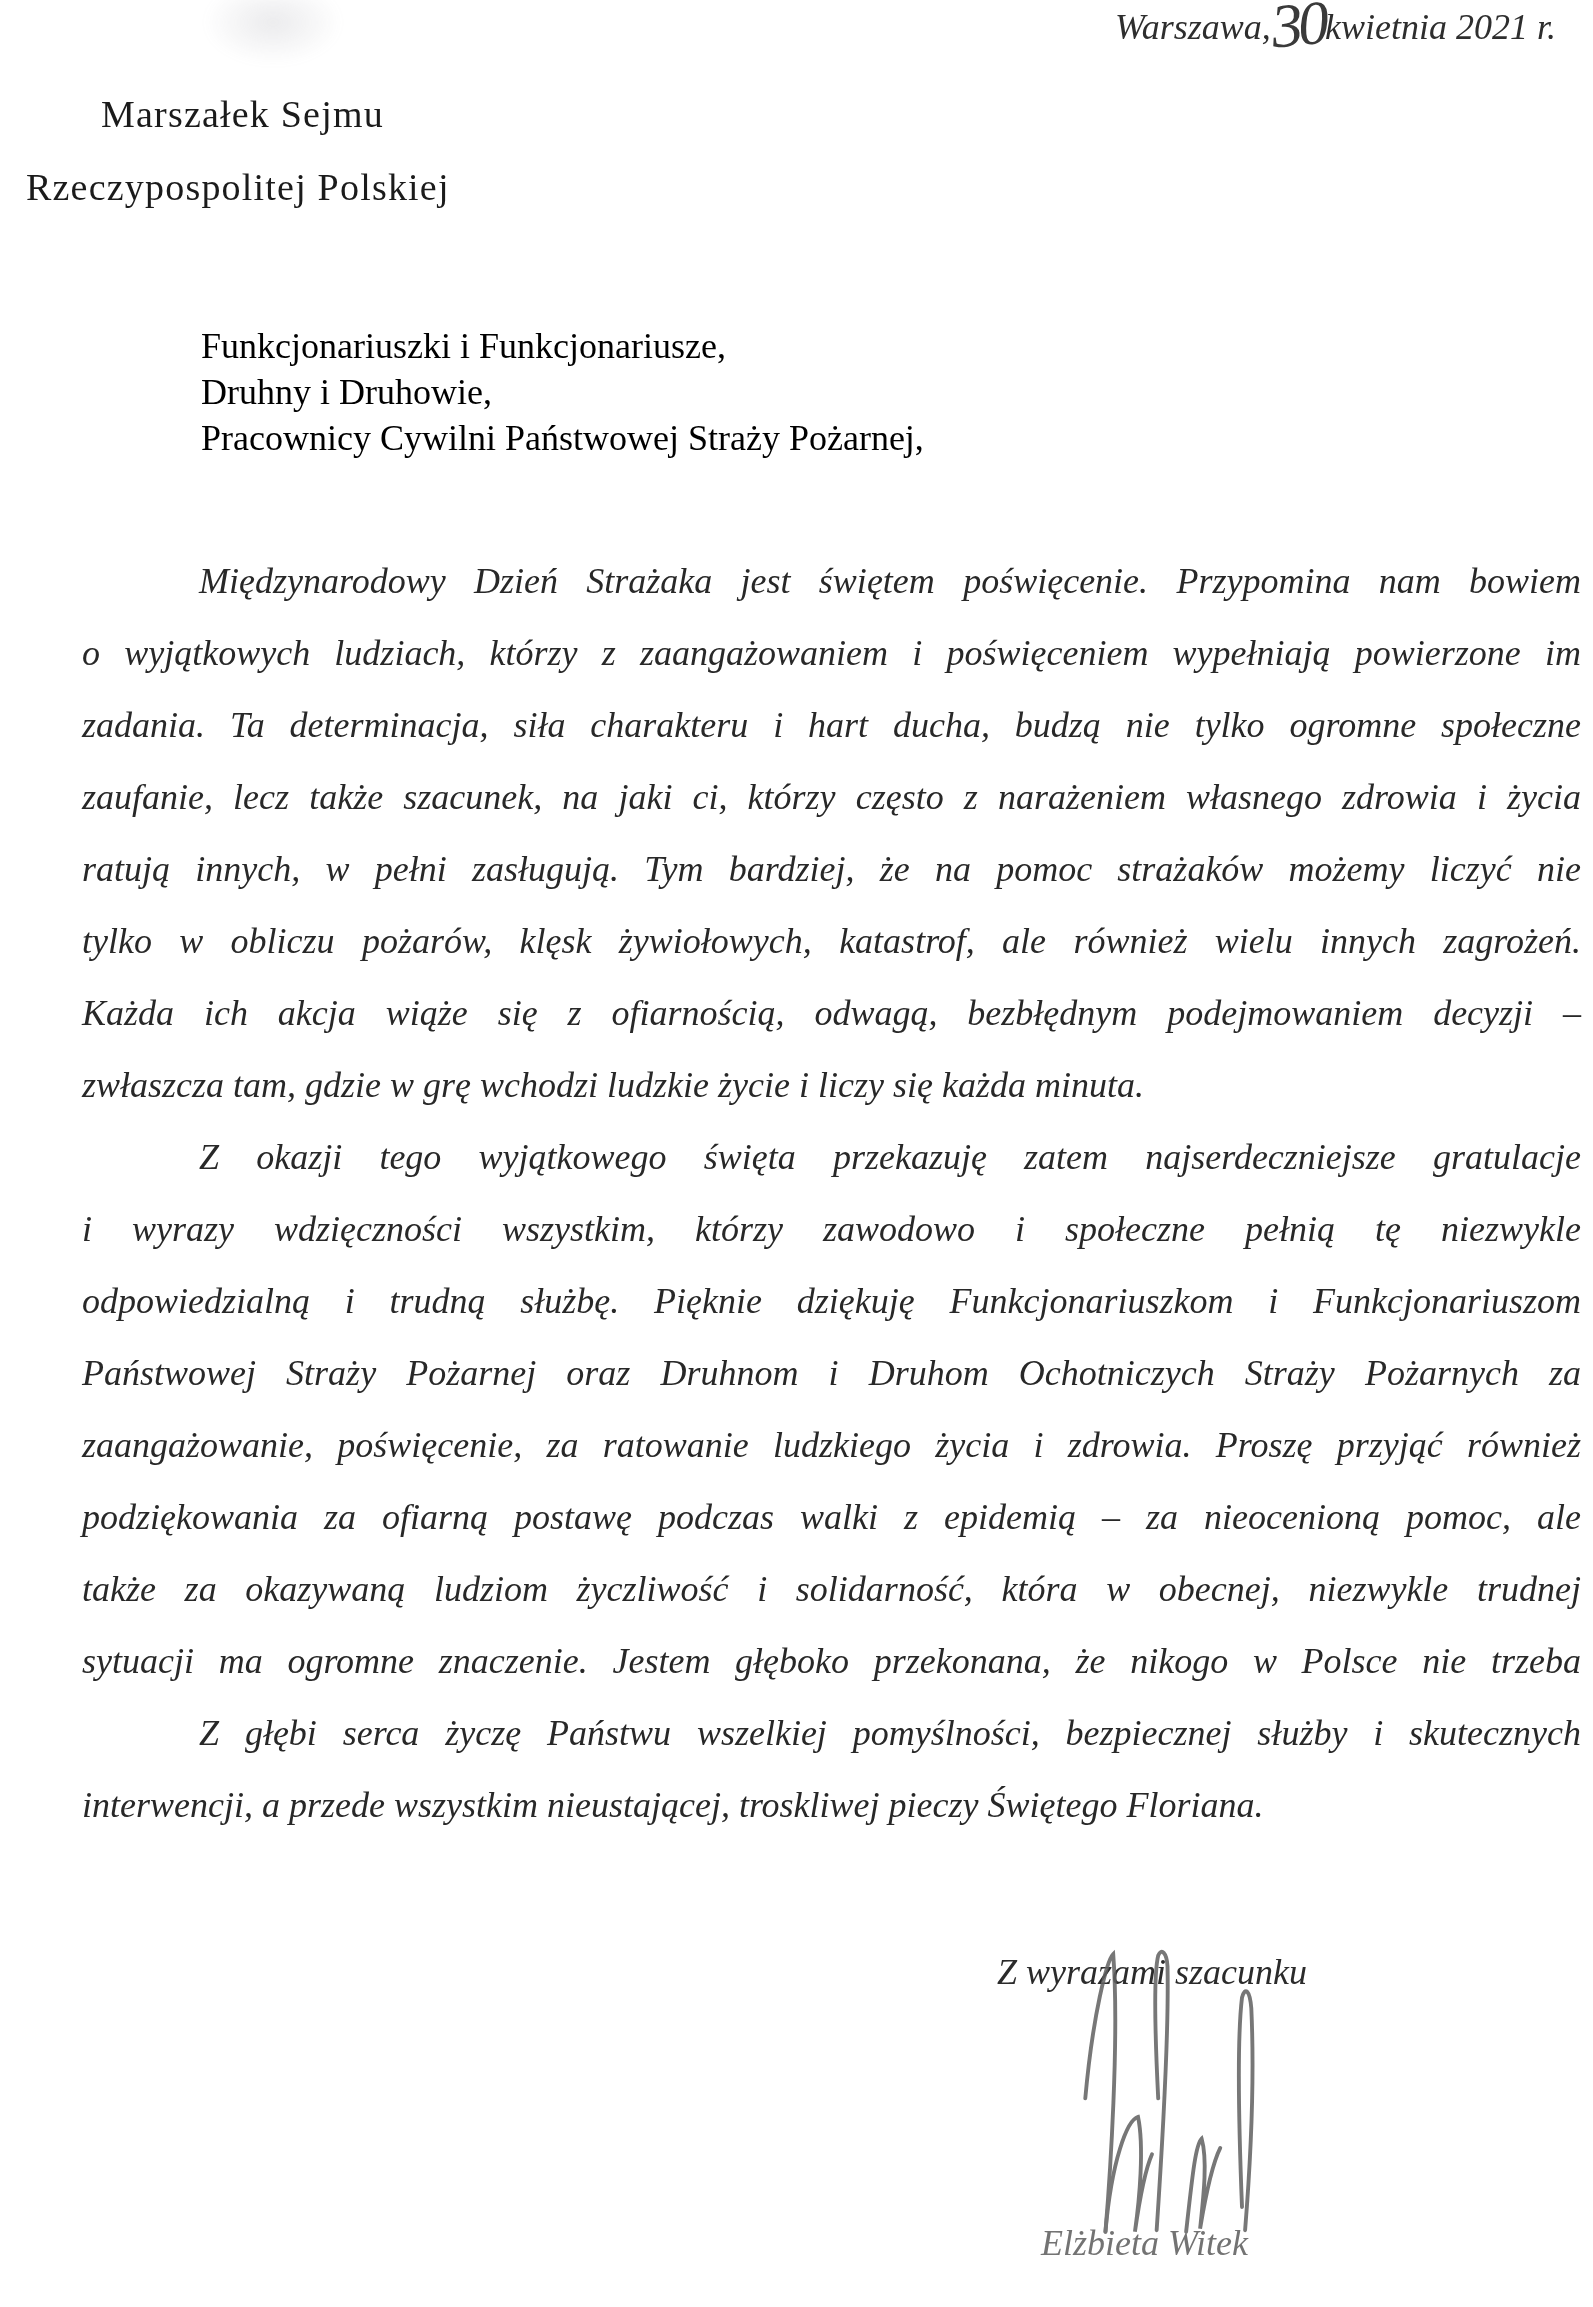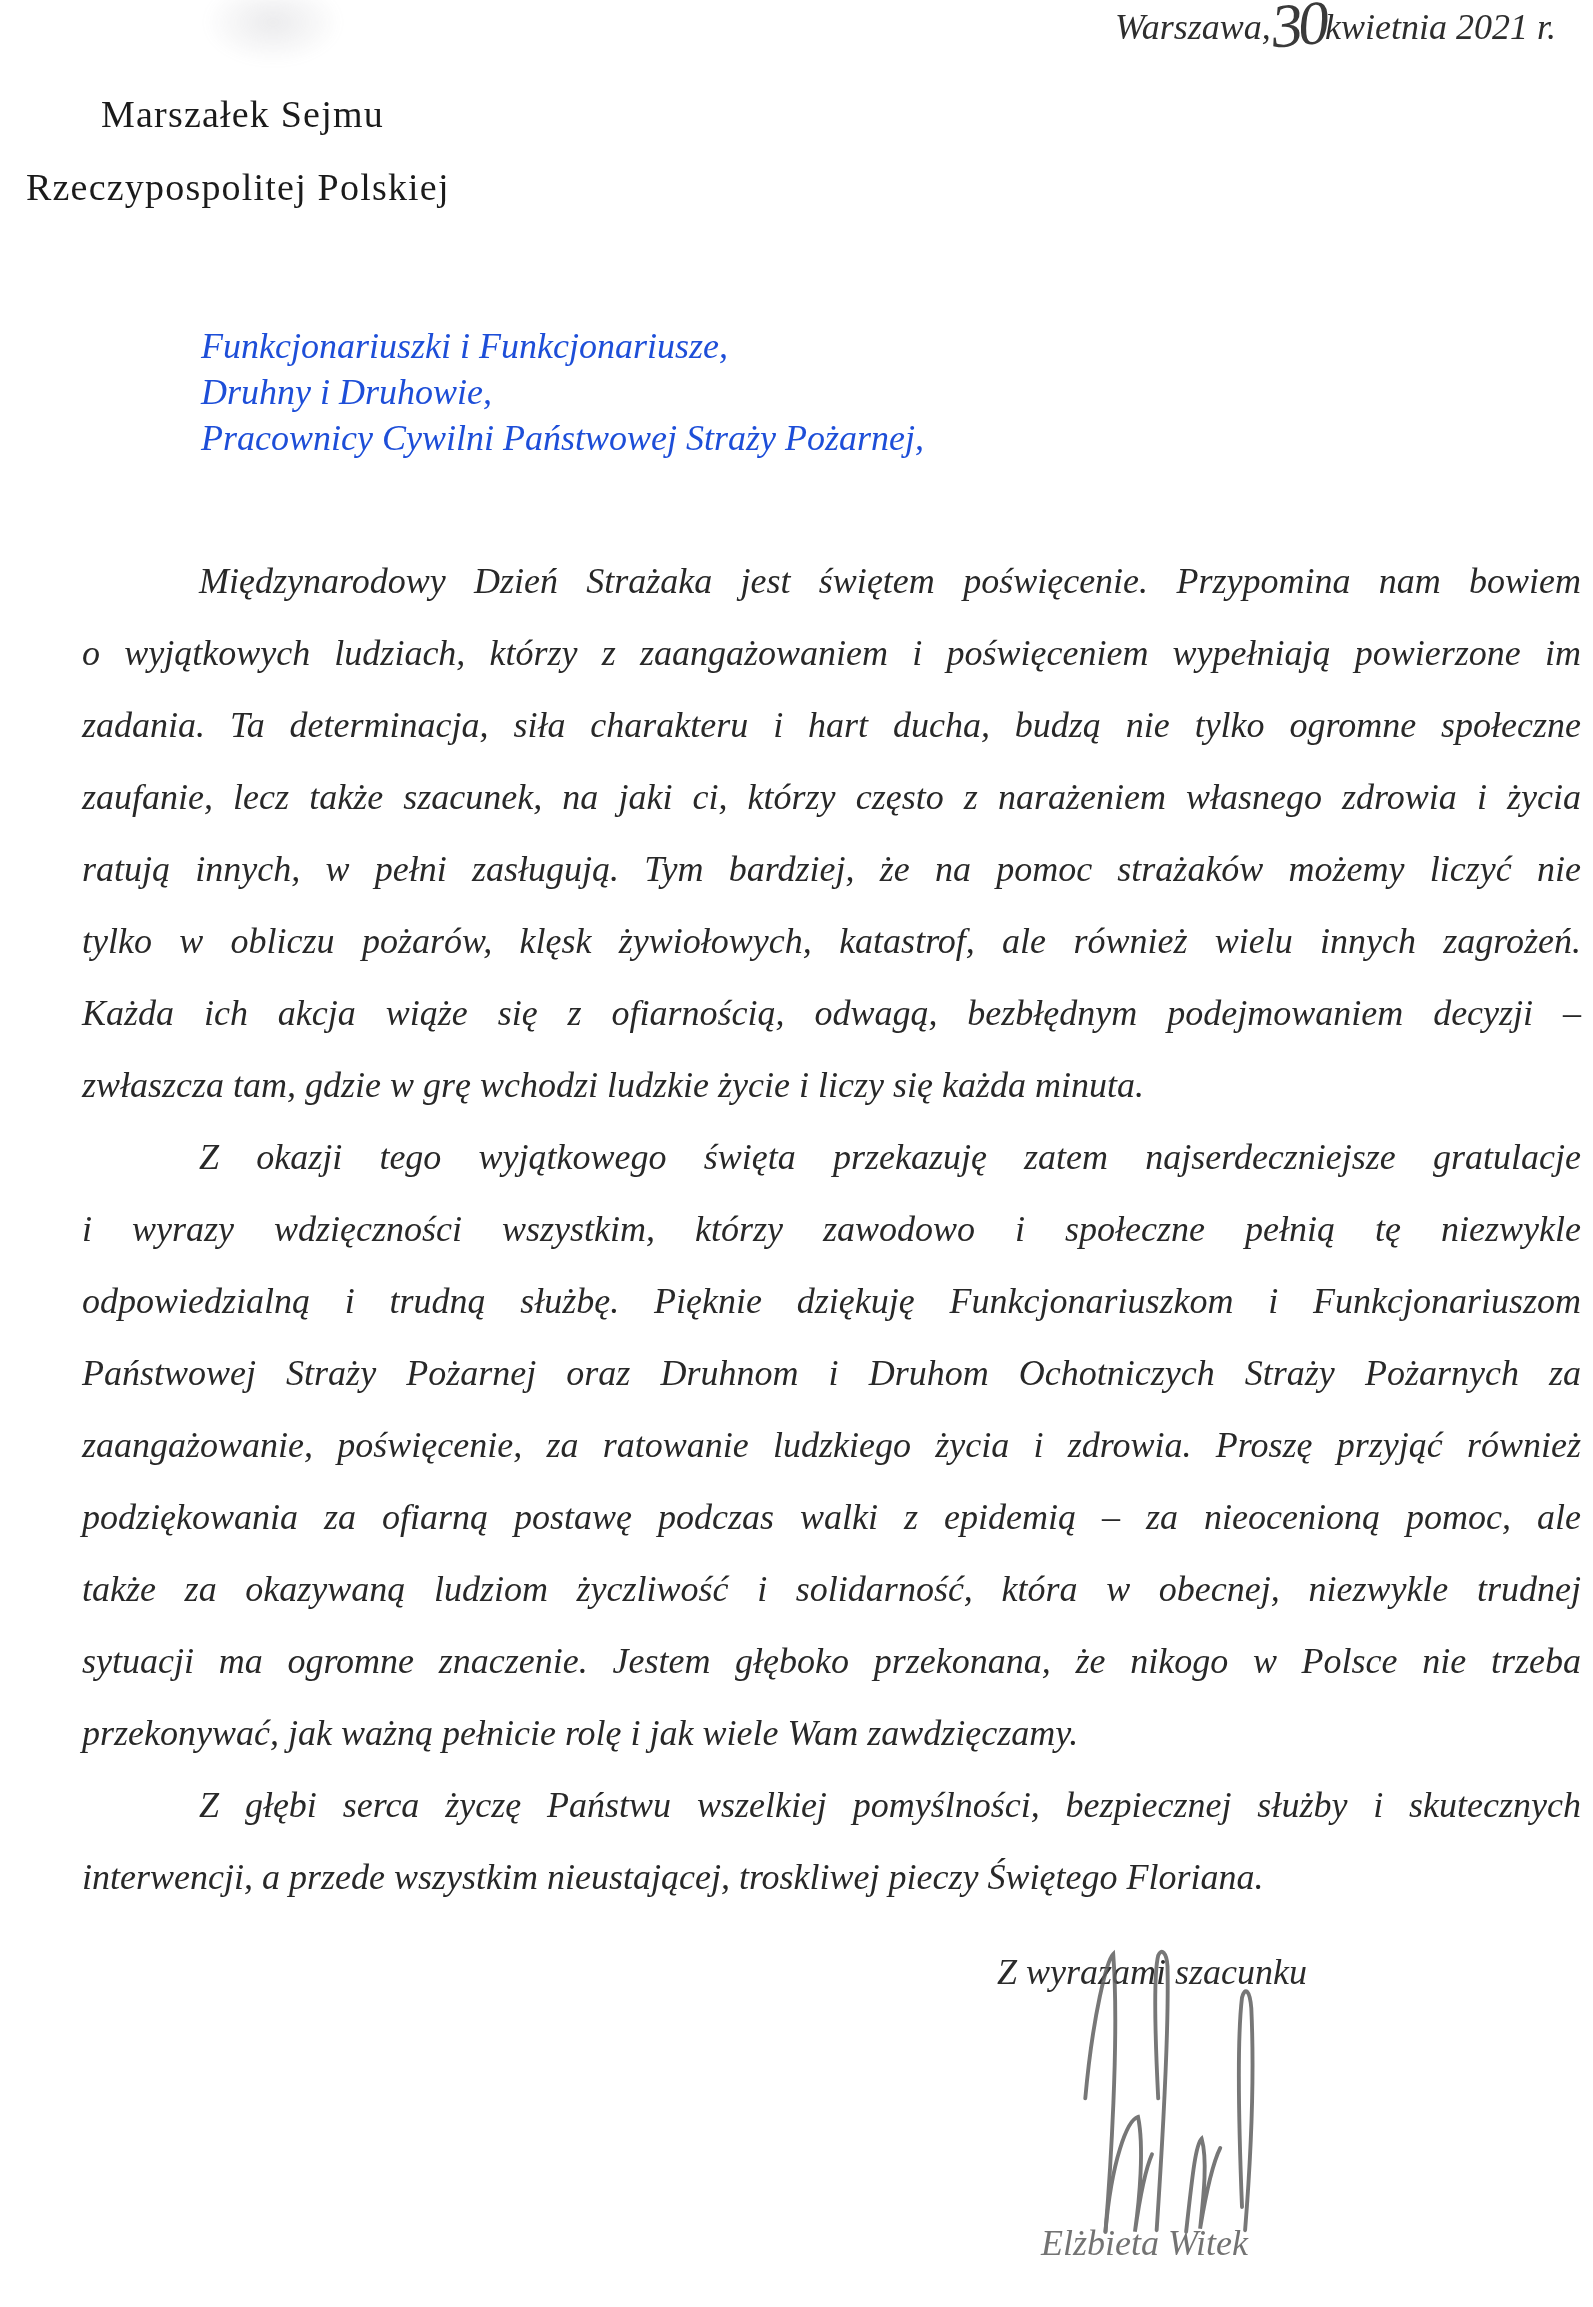--- a/index.html
+++ b/index.html
@@ -50,24 +50,23 @@
     white-space: nowrap;
   }
   .letterhead-line .word::first-letter {
     font-size: 1.38em;
   }
   .lh1 { left: 101px; top: 92px; }
   .lh2 { left: 26px;  top: 165px; }
   .salutation {
     position: absolute;
     left: 201px; top: 323px;
-    font-style: italic;
     font-size: 36px;
     line-height: 46px;
-    color: #1d4ed8;
+    color: #000000;
     white-space: nowrap;
   }
   .letter-body {
     position: absolute;
     left: 82px; top: 545px;
     width: 1499px;
     font-style: italic;
     font-size: 36px;
     line-height: 72px;
     color: #282828;
@@ -131,21 +130,20 @@
       <div class="body-line">Każda ich akcja wiąże się z ofiarnością, odwagą, bezbłędnym podejmowaniem decyzji –</div>
       <div class="body-line last">zwłaszcza tam, gdzie w grę wchodzi ludzkie życie i liczy się każda minuta.</div>
       <div class="body-line indent">Z okazji tego wyjątkowego święta przekazuję zatem najserdeczniejsze gratulacje</div>
       <div class="body-line">i wyrazy wdzięczności wszystkim, którzy zawodowo i społeczne pełnią tę niezwykle</div>
       <div class="body-line">odpowiedzialną i trudną służbę. Pięknie dziękuję Funkcjonariuszkom i Funkcjonariuszom</div>
       <div class="body-line">Państwowej Straży Pożarnej oraz Druhnom i Druhom Ochotniczych Straży Pożarnych za</div>
       <div class="body-line">zaangażowanie, poświęcenie, za ratowanie ludzkiego życia i zdrowia. Proszę przyjąć również</div>
       <div class="body-line">podziękowania za ofiarną postawę podczas walki z epidemią – za nieocenioną pomoc, ale</div>
       <div class="body-line">także za okazywaną ludziom życzliwość i solidarność, która w obecnej, niezwykle trudnej</div>
       <div class="body-line">sytuacji ma ogromne znaczenie. Jestem głęboko przekonana, że nikogo w Polsce nie trzeba</div>
-      <div class="body-line last">przekonywać, jak ważną pełnicie rolę i jak wiele Wam zawdzięczamy.</div>
       <div class="body-line indent">Z głębi serca życzę Państwu wszelkiej pomyślności, bezpiecznej służby i skutecznych</div>
       <div class="body-line last">interwencji, a przede wszystkim nieustającej, troskliwej pieczy Świętego Floriana.</div>
     </div>
 
   <div class="closing-salute">Z wyrazami szacunku</div>
 
   <svg class="signature-svg" viewBox="0 0 290 385" fill="none" xmlns="http://www.w3.org/2000/svg">
     <path d="M30,200 C40,90 58,22 66,14 C74,120 62,300 56,372" stroke="#606060" stroke-width="5" stroke-linecap="round"></path>
     <path d="M56,372 C64,280 84,228 98,224 C106,262 100,330 94,372 C100,330 108,290 116,272" stroke="#606060" stroke-width="5" stroke-linecap="round"></path>
     <path d="M122,370 C130,250 138,120 136,30 C135,12 128,6 124,16 C118,40 120,120 124,200" stroke="#606060" stroke-width="5" stroke-linecap="round"></path>

